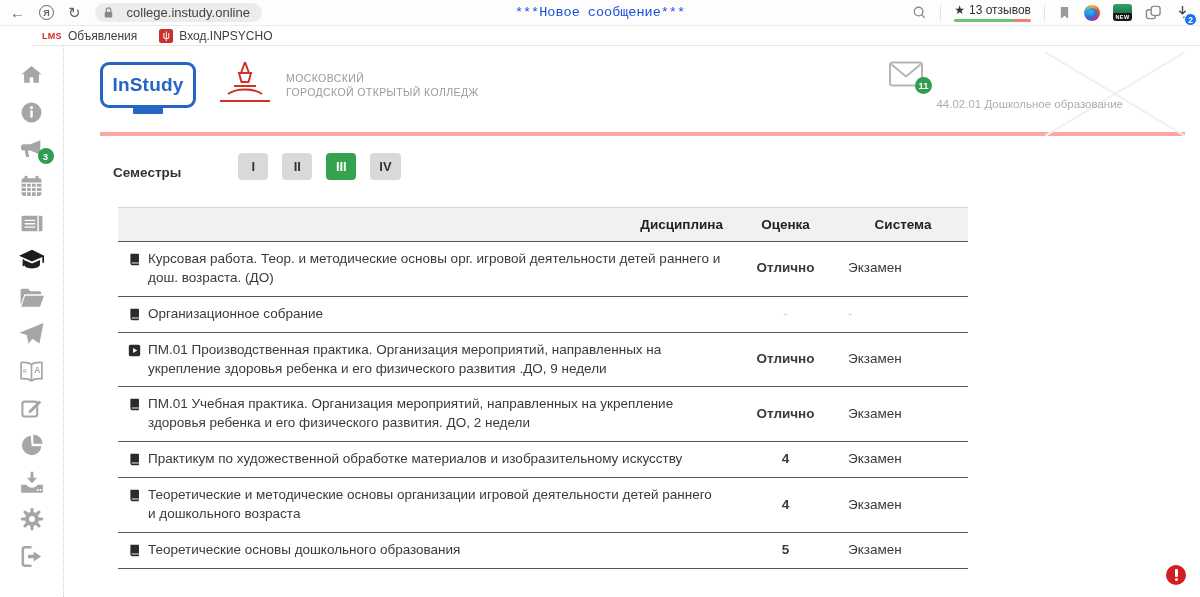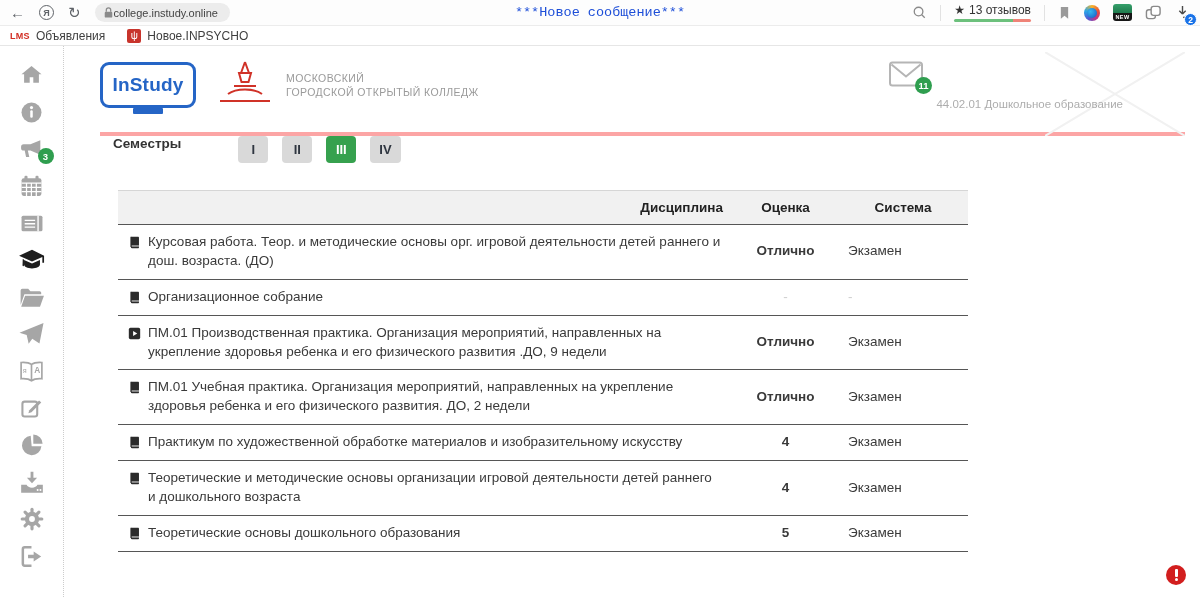--- a/index.html
+++ b/index.html
@@ -7,22 +7,22 @@
     font-family:"Liberation Sans","DejaVu Sans",sans-serif; }
   .stage { position:relative; width:1200px; height:597px; background:#fff; }
 
   
   .topbar { position:relative; height:26px; display:flex; align-items:center;
     padding:0 10px; background:#fdfdfd; border-bottom:1px solid #ececec; }
   .nav-btn { color:#5f6368; font-size:15px; line-height:1; margin-right:14px; cursor:pointer; }
   .ya-circle { width:15px; height:15px; border:1.6px solid #5f6368; border-radius:50%;
     display:flex; align-items:center; justify-content:center; font-size:9px; color:#5f6368;
     font-weight:bold; margin-right:14px; cursor:pointer; }
-  .url-pill { display:flex; align-items:center; gap:0; background:#ececec;
-    border-radius:10px; height:19px; padding:0 12px 0 8px; color:#444; font-size:11px; }
+  .url-pill { display:flex; align-items:center; gap:13px; background:#ececec;
+    border-radius:10px; height:19px; padding:0 12px 0 8px; color:#444; font-size:13px; }
   .page-title { position:absolute; left:0; right:0; text-align:center; font-size:13.5px; color:#1d4ed8; pointer-events:none;font-family:Liberation Mono, monospace; }
   .top-right { margin-left:auto; display:flex; align-items:center; gap:13px; z-index:2; }
   .vdiv { width:1px; height:16px; background:#e2e2e2; }
   .reviews { display:flex; flex-direction:column; align-items:center; cursor:pointer; }
   .reviews-row { display:flex; align-items:center; gap:4px; font-size:12px; color:#333; }
   .reviews-bar { margin-top:2px; width:100%; height:3px; border-radius:2px;
     background:linear-gradient(to right,#6cc07c 0 76%,#ef8378 76% 100%); }
   .ext-circle { position:relative; width:16px; height:16px; border-radius:50%;
     background:conic-gradient(#f7b32b,#e8503a,#c13584,#4f5bd5,#2aa8e8,#f7b32b); cursor:pointer; }
   .ext-circle .inner { position:absolute; left:3px; top:3px; width:10px; height:10px;
@@ -33,21 +33,21 @@
   .new-label { height:8px; background:#161616; color:#fff; font-size:5.5px; font-weight:bold;
     text-align:center; line-height:8px; letter-spacing:.4px; }
   .dl-wrap { position:relative; cursor:pointer; }
   .badge { background:#2f9e4f; color:#fff; border-radius:50%; font-weight:bold;
     display:flex; align-items:center; justify-content:center; }
   .dl-badge { position:absolute; right:-7px; bottom:-5px; width:13px; height:13px;
     font-size:8.5px; background:#1a73e8; border:1.5px solid #fff; }
 
   
   .bookmarks { height:20px; display:flex; align-items:center; gap:22px; padding:0 10px;
-    background:#fff; border-bottom:1px solid #e6e6e6; }
+    background:#fff; border-bottom:1px solid #e6e6e6;margin-left:32px; }
   .bm { display:flex; align-items:center; gap:6px; font-size:12px; color:#3f3f3f; cursor:pointer; }
   .lms-fav { color:#d22d23; font-weight:bold; font-size:9px; letter-spacing:.3px; }
   .psy-fav { width:14px; height:14px; background:#c8342c; border-radius:2px; color:#fff;
     font-size:10px; display:flex; align-items:center; justify-content:center; line-height:1; }
 
   
   .app { display:flex; height:551px; }
   .sidebar { width:64px; border-right:1px dotted #ccc; display:flex; flex-direction:column;
     align-items:center; padding-top:16px; gap:11px; }
   .side-item { position:relative; width:28px; height:26px; display:flex; align-items:center;
@@ -64,21 +64,21 @@
   .instudy-logo .stand { position:absolute; left:50%; bottom:-9px; transform:translateX(-50%);
     width:30px; height:6px; background:#2565c6; border-radius:1px; }
   .college { display:flex; align-items:center; gap:10px;justify-content:center; }
   .college-name { color:#9a9a9a; font-size:10.5px; line-height:1.35; letter-spacing:.4px; }
   .mail-wrap { position:absolute; left:788px; top:4px; cursor:pointer; }
   .mail-badge { position:absolute; right:-8px; bottom:-6px; width:17px; height:17px; font-size:9.5px; }
   .program { position:absolute; right:62px; top:42px; color:#adadad; font-size:11.5px; }
   .watermark { position:absolute; right:0; top:-4px; width:140px; height:84px; opacity:1; }
 
   
-  .sem-row { display:flex; align-items:flex-start; }
+  .sem-row { margin-top:17px; display:flex; align-items:flex-end; }
   .sem-label { font-weight:bold; font-size:13.5px; color:#333; margin-left:13px; }
   .sem-btns { display:flex; gap:14px; margin-left:57px; }
   .sem-btn { min-width:30px; height:27px; padding:0 9px; border:none; border-radius:4px;
     background:#d9d9d9; color:#2f3640; font-weight:bold; font-size:13px; cursor:pointer; }
   .sem-btn.active { background:#36a14e; color:#fff; }
 
   
   .grades { width:850px; margin:27px 0 0 18px; border-collapse:collapse; table-layout:fixed; }
   .grades th { background:#f1f1f1; border-top:1px solid #d6d6d6; border-bottom:1px solid #565656;
     font-size:13.5px; color:#222; text-align:right; padding:9px 10px; }
@@ -165,21 +165,21 @@
     </div>
   </div>
 
   <div class="bookmarks">
     <div class="bm">
       <span class="lms-fav">LMS</span>
       <span>Объявления</span>
     </div>
     <div class="bm">
       <span class="psy-fav">ψ</span>
-      <span>Новое.INPSYCHO</span>
+      <span>Вход.INPSYCHO</span>
     </div>
   </div>
 
   <div class="app">
 
     <div class="sidebar">
       <div class="side-item">
         <svg width="25" height="24" viewBox="0 0 24 24" fill="#a6a6a6">
             <path d="M12 3 2 11.2h2.6v8.6h5.6v-5.6h3.6v5.6h5.6v-8.6H22z"></path>
           </svg>

